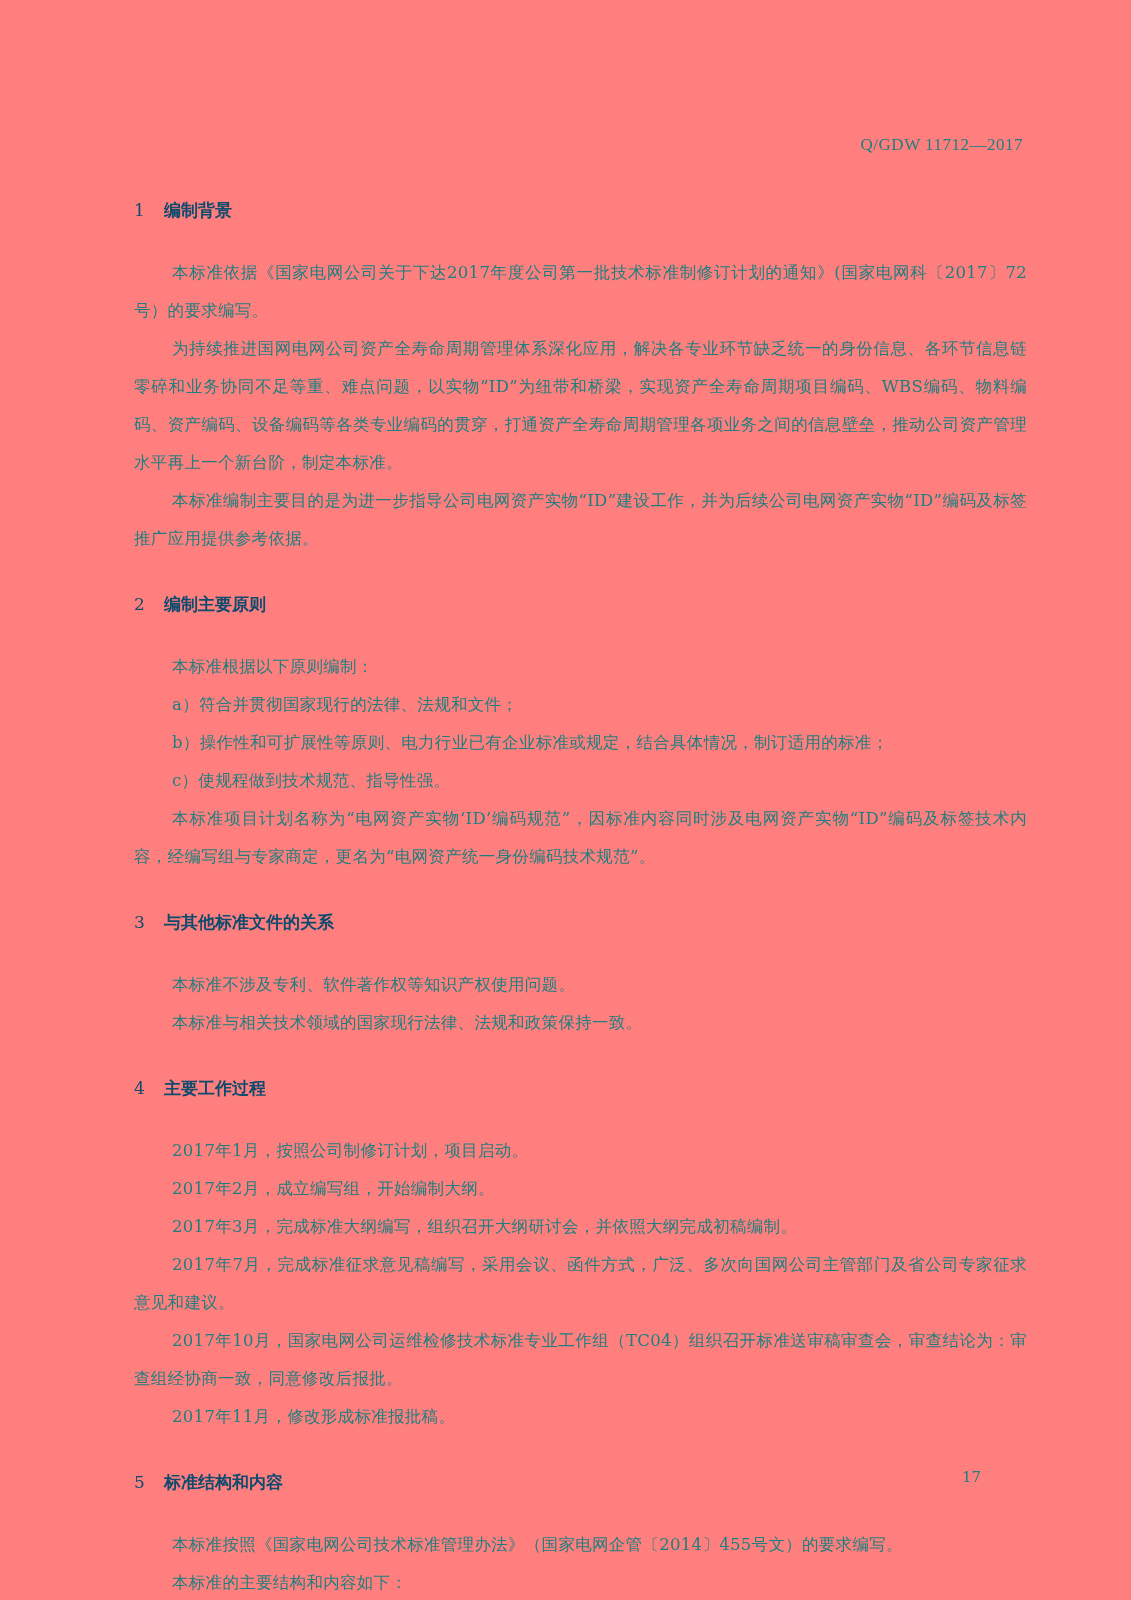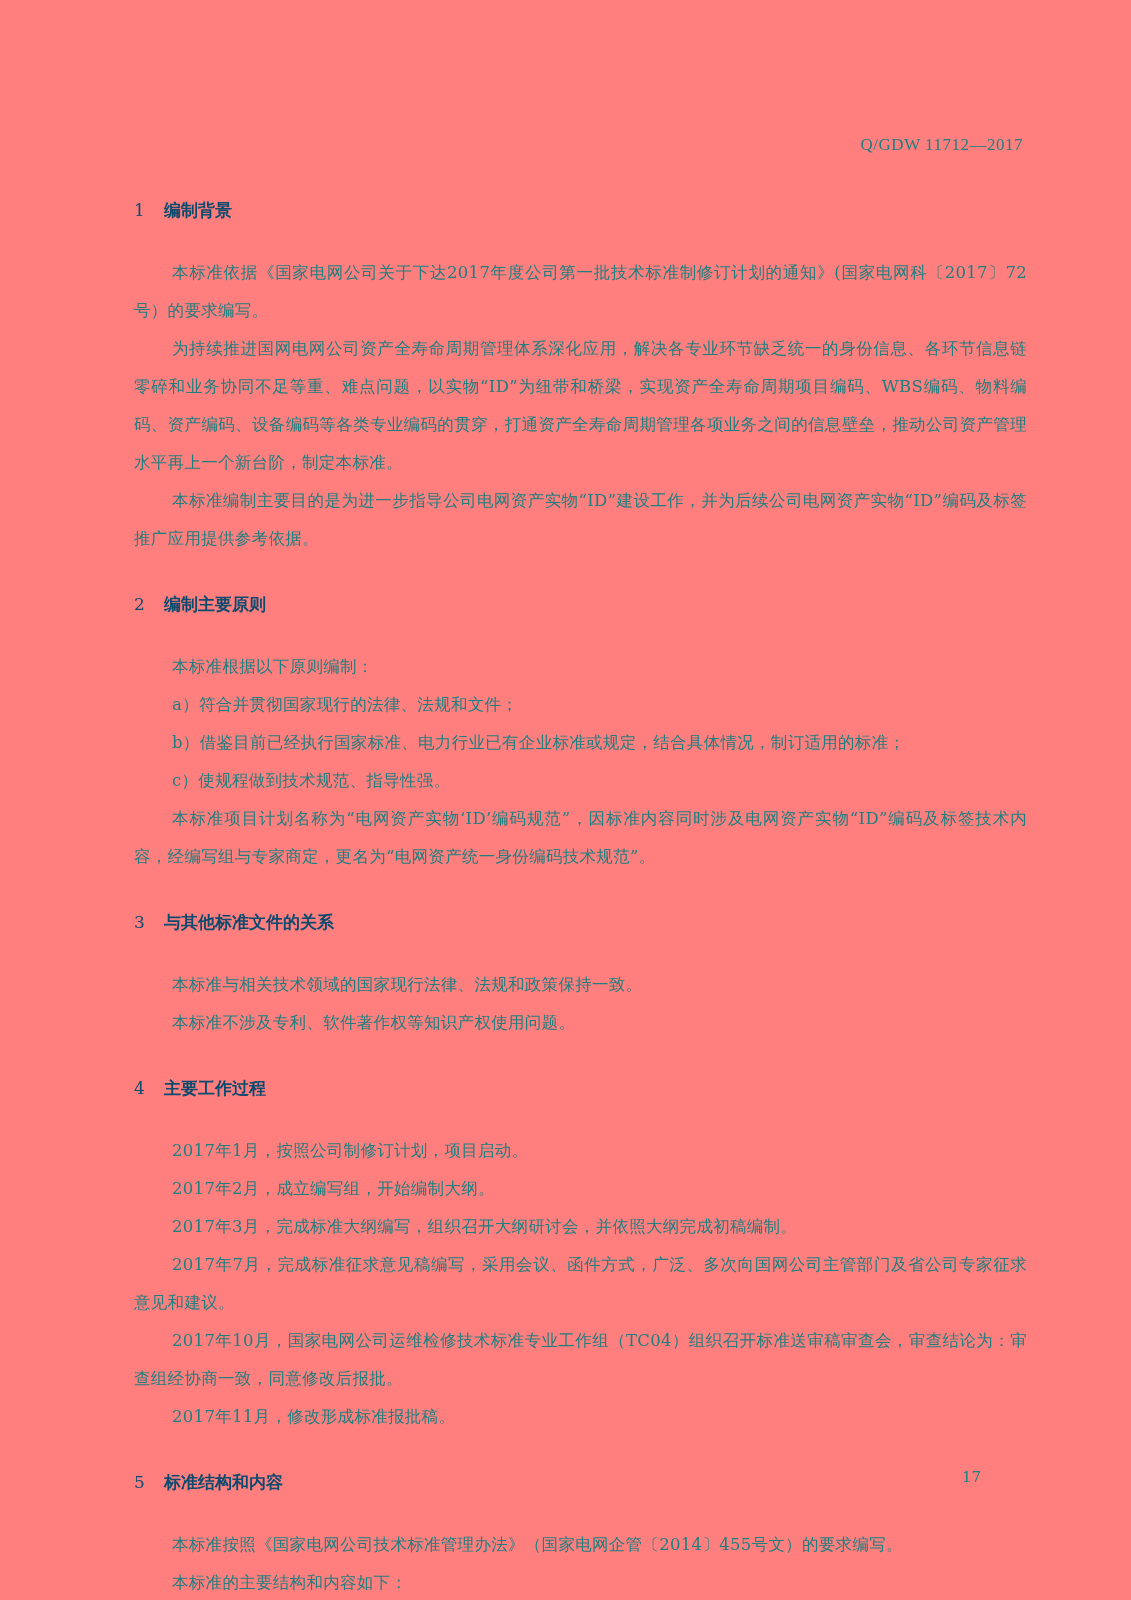--- a/index.html
+++ b/index.html
@@ -80,34 +80,34 @@
 
   <div class="gap-before-title"></div>
 
   <div>
     <div class="section-title">
       <span class="num">2</span><span>编制主要原则</span>
     </div>
     <div class="gap-after-title"></div>
     <div class="para">本标准根据以下原则编制：</div>
     <div class="para">a）符合并贯彻国家现行的法律、法规和文件；</div>
-    <div class="para">b）借鉴目前已经执行国家标准、电力行业已有企业标准或规定，结合具体情况，制订适用的标准；</div>
+    <div class="para">b）操作性和可扩展性等原则、电力行业已有企业标准或规定，结合具体情况，制订适用的标准；</div>
     <div class="para">c）使规程做到技术规范、指导性强。</div>
     <div class="para">本标准项目计划名称为“电网资产实物‘ID’编码规范”，因标准内容同时涉及电网资产实物“ID”编码及标签技术内容，经编写组与专家商定，更名为“电网资产统一身份编码技术规范”。</div>
   </div>
 
   <div class="gap-before-title"></div>
 
   <div>
     <div class="section-title">
       <span class="num">3</span><span>与其他标准文件的关系</span>
     </div>
     <div class="gap-after-title"></div>
+    <div class="para">本标准不涉及专利、软件著作权等知识产权使用问题。</div>
     <div class="para">本标准与相关技术领域的国家现行法律、法规和政策保持一致。</div>
-    <div class="para">本标准不涉及专利、软件著作权等知识产权使用问题。</div>
   </div>
 
   <div class="gap-before-title"></div>
 
   <div>
     <div class="section-title">
       <span class="num">4</span><span>主要工作过程</span>
     </div>
     <div class="gap-after-title"></div>
     <div class="para">2017年1月，按照公司制修订计划，项目启动。</div>

